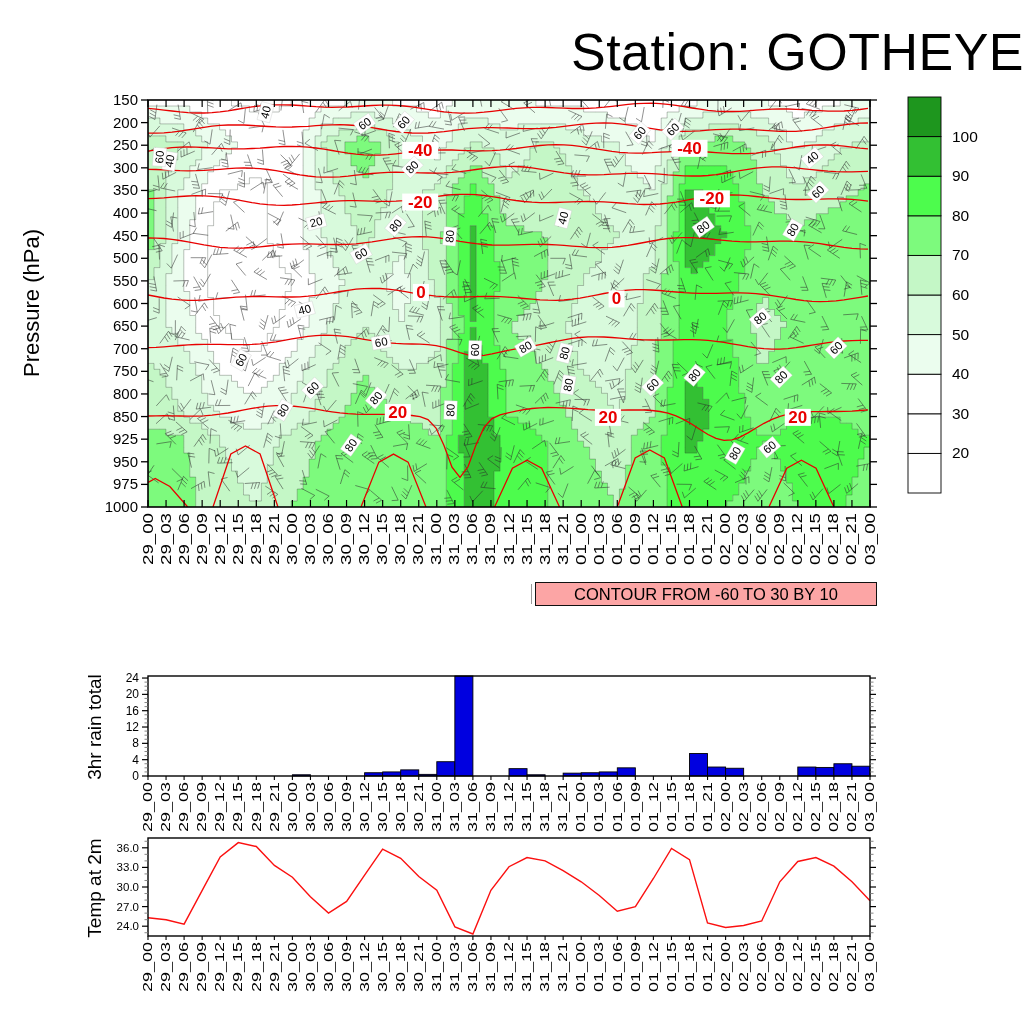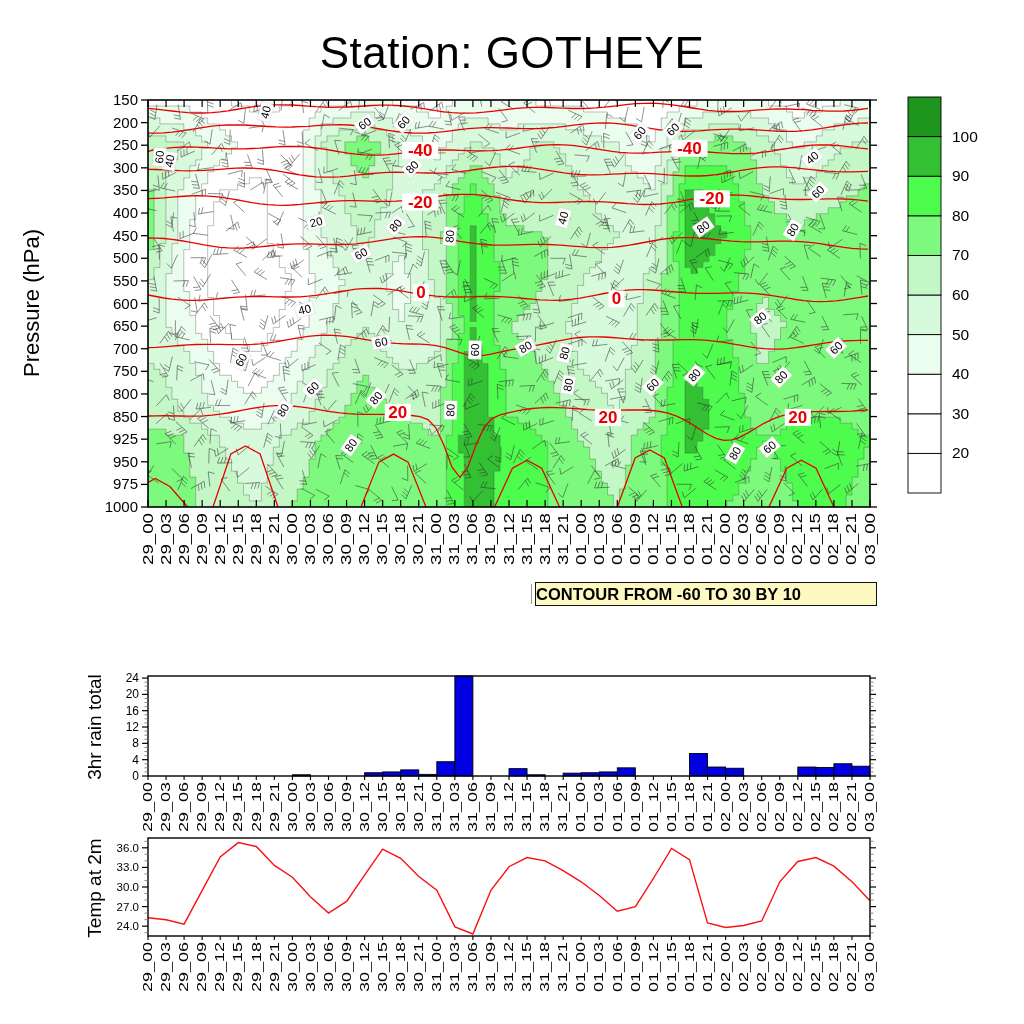--- a/index.html
+++ b/index.html
@@ -1,26 +1,26 @@
 <!DOCTYPE html>
 <html><head>
 <meta charset="utf-8">
 <style>
   html,body{margin:0;padding:0;background:#fff;}
   .page{position:relative;width:1024px;height:1024px;background:#fff;overflow:hidden;
         font-family:"Liberation Sans", sans-serif;color:#000;}
   #meteo{position:absolute;left:0;top:0;}
-  .title{position:absolute;top:28px;left:0;width:100%;text-align:center;
-         font-size:44px;letter-spacing:.5px;}
+  .title{position:absolute;top:22px;left:0;width:100%;text-align:right;
+         font-size:52px;letter-spacing:.5px;}
   .ylab{position:absolute;white-space:nowrap;transform:translate(-50%,-50%) rotate(-90deg);}
   .ylab.big{font-size:22px;}
   .ylab.small{font-size:19px;}
   #contour-note{position:absolute;left:535px;top:582px;width:342px;height:24px;
-    border:1.4px solid #111;box-sizing:border-box;background:#fef9c3;
-    display:flex;align-items:center;justify-content:flex-start;font-size:16.5px;font-weight:bold;}
+    border:1.4px solid #111;box-sizing:border-box;background:#fca5a5;
+    display:flex;align-items:center;justify-content:center;font-size:16.5px;}
   #contour-note:before{content:"";position:absolute;left:-5px;top:1px;bottom:1px;
     width:1px;background:#999;}
 </style>
 </head>
 <body>
 
 <div class="page">
   <svg id="meteo" width="1024" height="1024">
       <defs>
         <clipPath id="clip-main">

